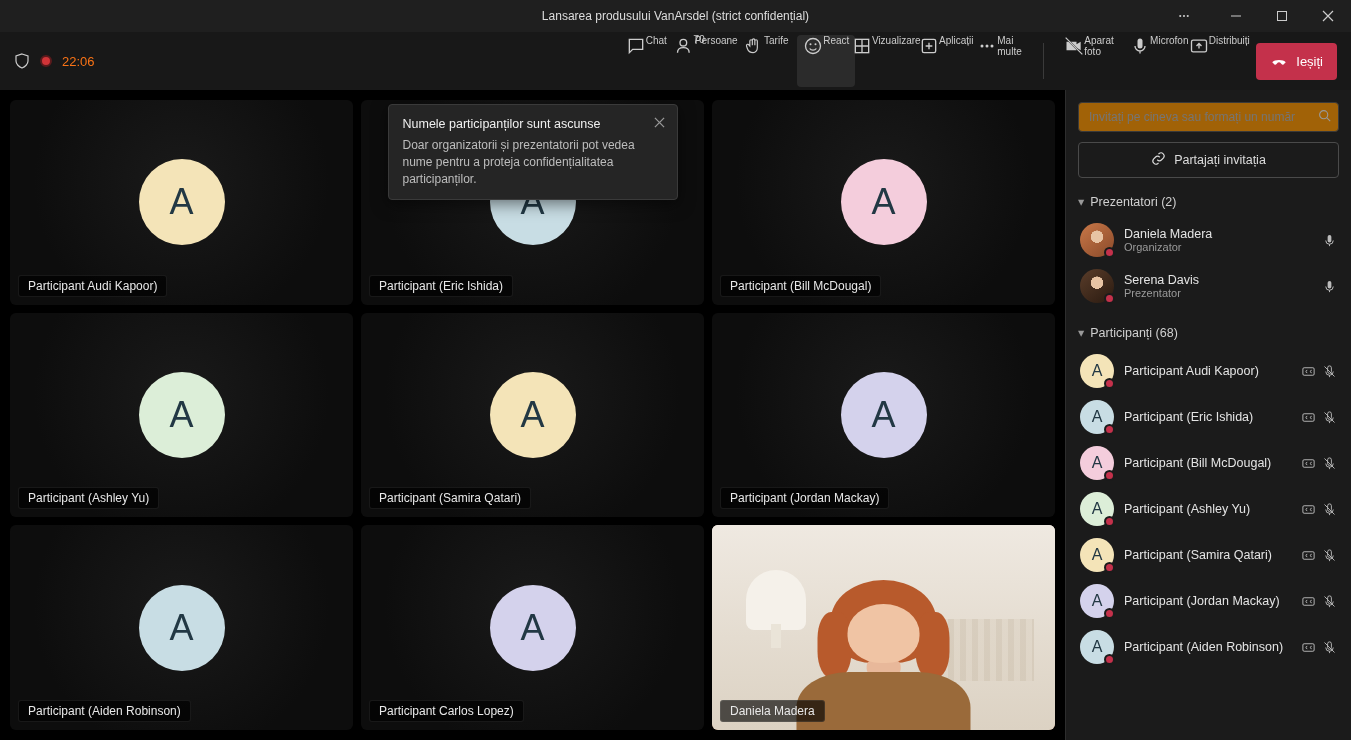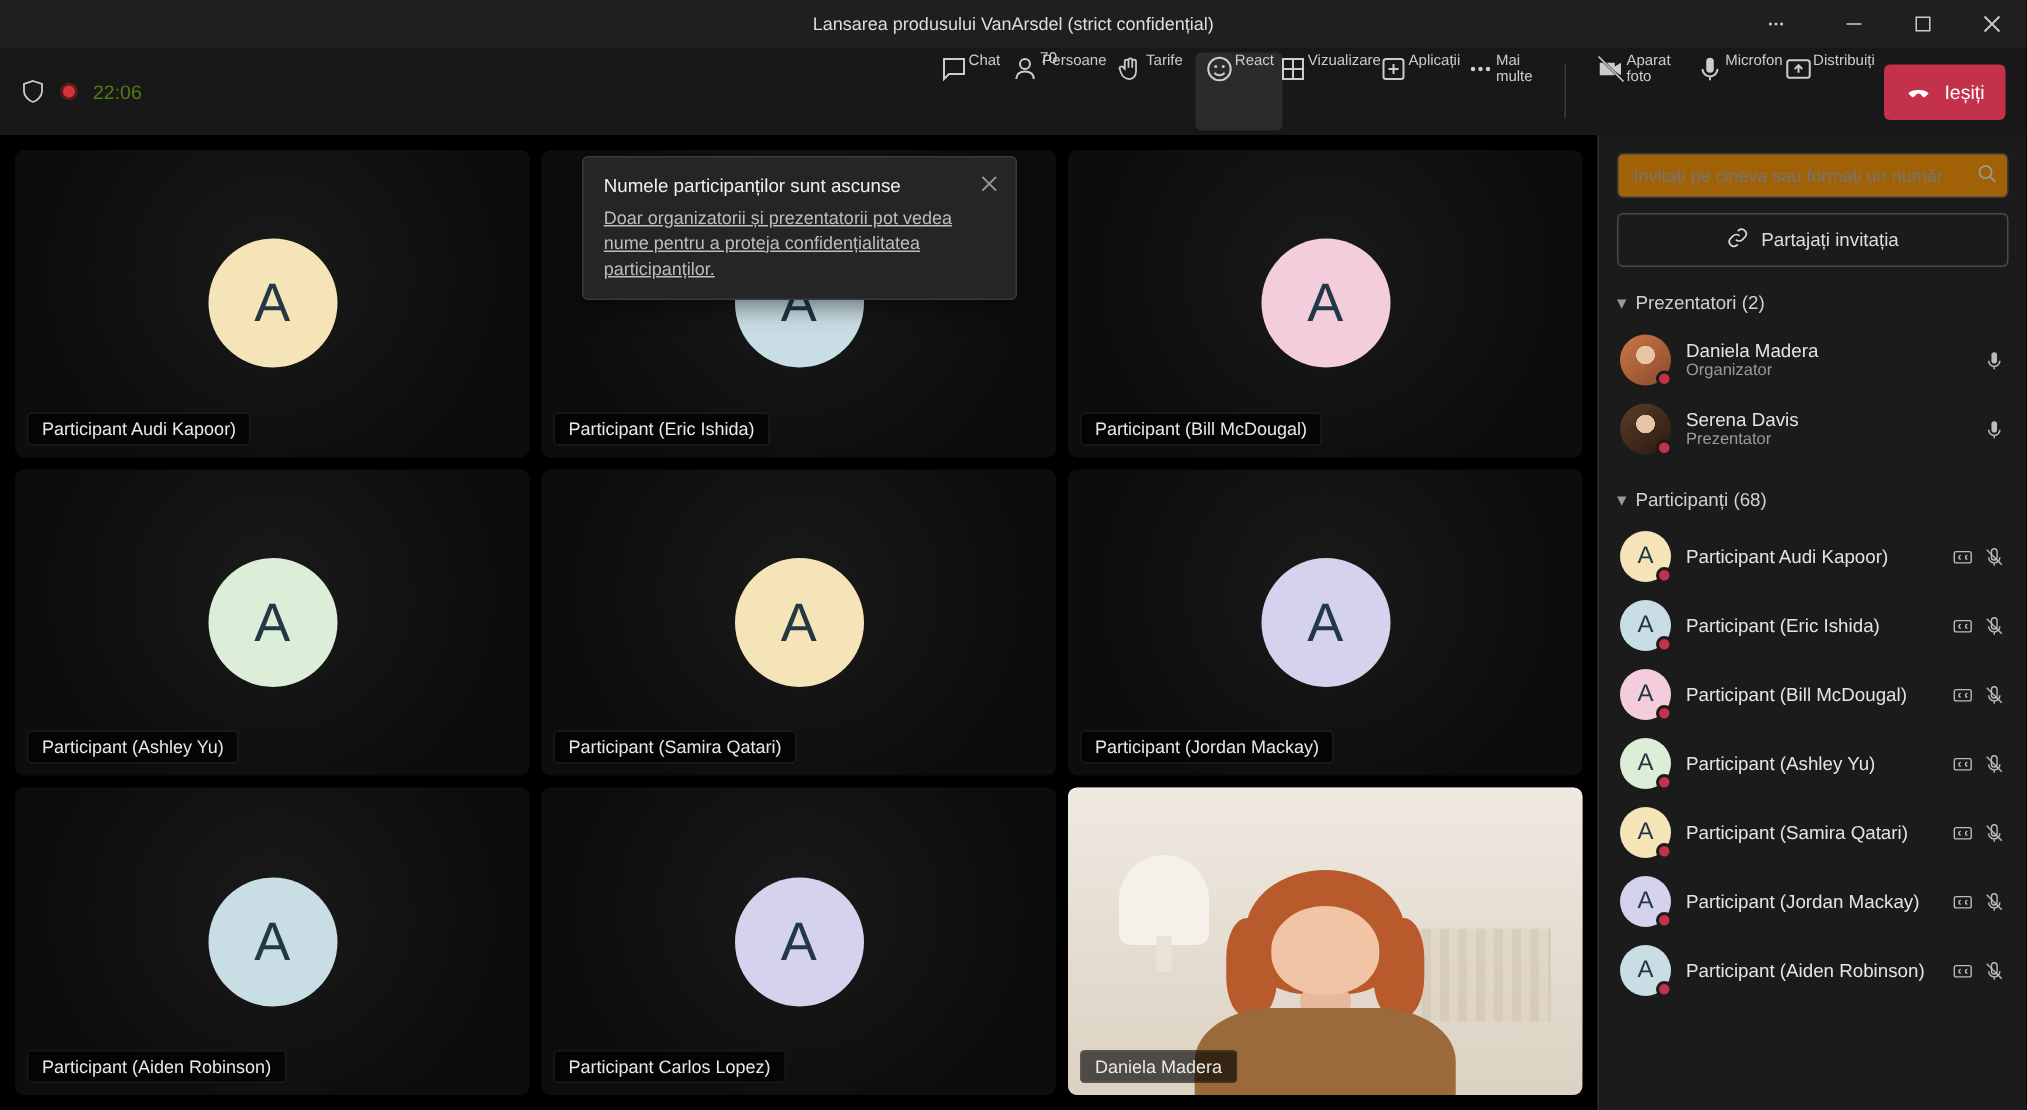--- a/index.html
+++ b/index.html
@@ -37,21 +37,21 @@
   height: 58px;
   display: flex;
   align-items: center;
   padding: 0 14px;
   background: #181818;
   gap: 12px;
 }
 .left-group { display: flex; align-items: center; gap: 10px; }
 .shield, .rec-dot { display:flex; align-items:center; justify-content:center; }
 .rec-dot { width: 12px; height: 12px; border-radius: 50%; background: #d13438; border:2px solid #5a1a1c; }
-.timer { font-size: 13px; color: #4d7c0f; font-variant-numeric: tabular-nums; }
+.timer { font-size: 13px; color: #f97316; font-variant-numeric: tabular-nums; }
 .spacer { flex: 1; }
 .tool-btns { display: flex; align-items: center; gap: 2px; }
 .tool-btn {
   display: flex; flex-direction: row; justify-content: center;
   width: 58px; height: 52px; color: #ccc; font-size: 10px;
   border-radius: 4px;
 }
 .tool-btn.wide { width: 64px; margin-left: 12px; }
 .tool-btn .ic { height: 22px; display:flex; align-items:center; justify-content:center; }
 .tool-btn svg { width: 20px; height: 20px; }
@@ -110,21 +110,21 @@
 .head{z-index:2;}
 
 
 .toast {
   position:absolute; top:14px; left:50%; transform:translateX(-50%);
   width: 290px; background:#252525; border-radius:4px; padding:12px 14px;
   box-shadow:0 4px 16px rgba(0,0,0,0.5);
   z-index:50; border:1px solid #3a3a3a;
 }
 .toast-title { font-size:12.5px; color:#f0f0f0; margin-bottom:6px; }
-.toast-body { font-size:12px; color:#bdbdbd; line-height:1.4;text-decoration:underline; }
+.toast-body { font-size:12px; color:#bdbdbd; line-height:1.4; }
 .toast-close { position:absolute; top:8px; right:8px; color:#999; width:18px; height:18px; display:flex; align-items:center; justify-content:center; }
 
 
 .panel {
   width: 286px; background:#1b1b1b; border-left:1px solid #2d2d2d;
   display:flex; flex-direction:column;
 }
 .panel-head {
   height:48px; display:flex; align-items:center; padding:0 14px;
   border-bottom:1px solid #2a2a2a;

